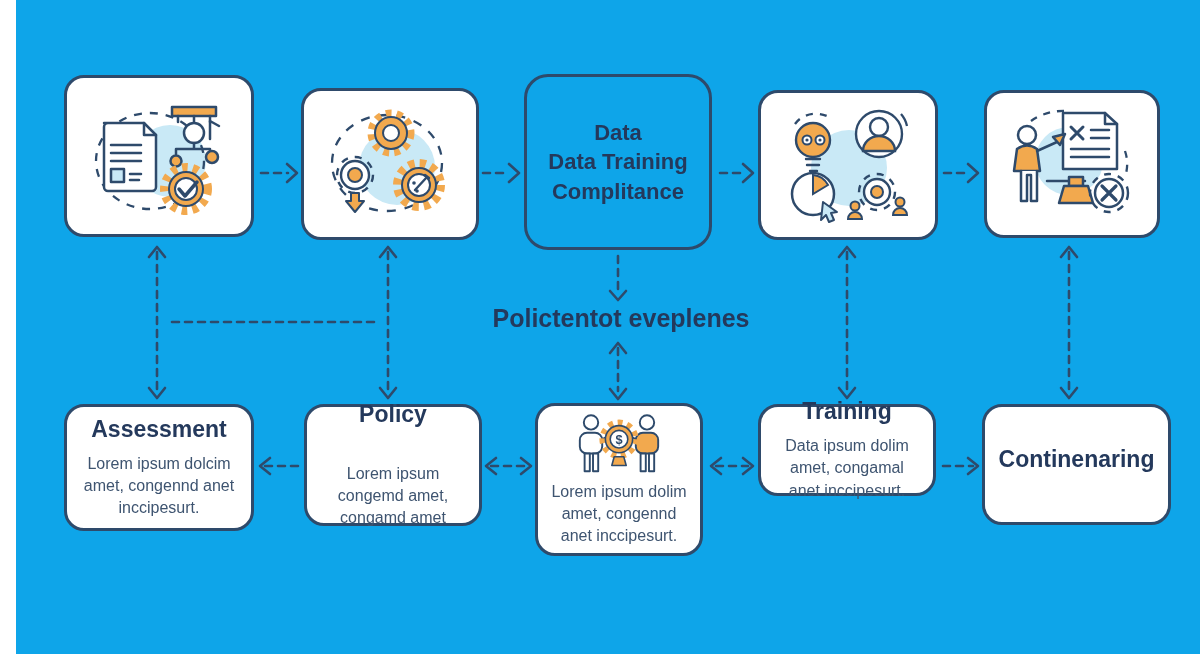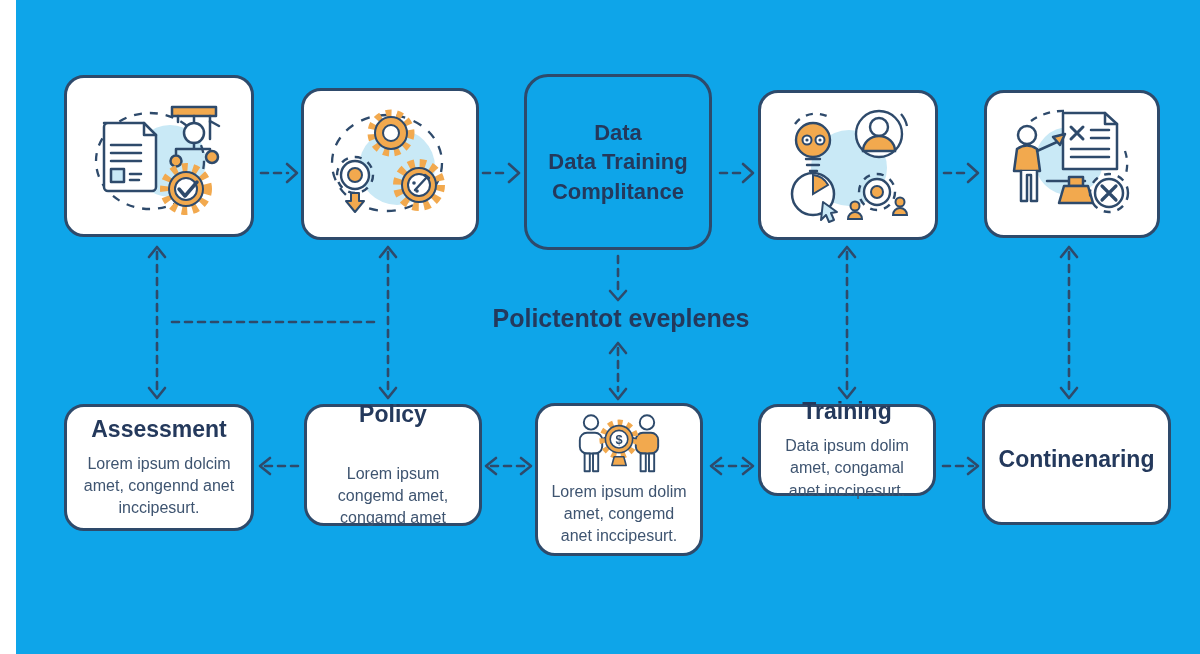--- a/index.html
+++ b/index.html
@@ -207,21 +207,21 @@
         <rect x="92" y="52" width="6.5" height="22" fill="#fff"></rect>
         <rect x="102.5" y="52" width="6.5" height="22" fill="#fff"></rect>
         <path d="M44,34 L52,30 M86,34 L78,30"></path>
       </g>
       <circle cx="65" cy="34" r="20" fill="none" stroke="#f2a94e" stroke-width="9" stroke-dasharray="6 5.5"></circle>
       <circle cx="65" cy="34" r="17" fill="#f2a94e" stroke="#2e4a6b" stroke-width="2"></circle>
       <circle cx="65" cy="34" r="11" fill="#fff" stroke="#2e4a6b" stroke-width="2"></circle>
       <text x="65" y="40" text-anchor="middle" font-size="16" font-weight="bold" fill="#2e4a6b">$</text>
       <path d="M59,56 h12 l3,11 h-18 z" fill="#f2a94e" stroke="#2e4a6b" stroke-width="2" stroke-linejoin="round"></path>
     </svg>
-    <div class="card-body">Lorem ipsum dolim amet, congemd anet inccipesurt.</div>
+    <div class="card-body">Lorem ipsum dolim amet, congennd anet inccipesurt.</div>
   </div>
 
   <div class="box col" style="left:742px;top:404px;width:178px;height:92px;padding:0 12px;">
     <div class="card-title">Training</div>
     <div class="card-body">Data ipsum dolim amet, congamal anet inccipesurt.</div>
   </div>
 
   <div class="box col" style="left:966px;top:404px;width:189px;height:121px;padding:0 12px;">
     <div class="card-title">Continenaring</div>
   </div>

